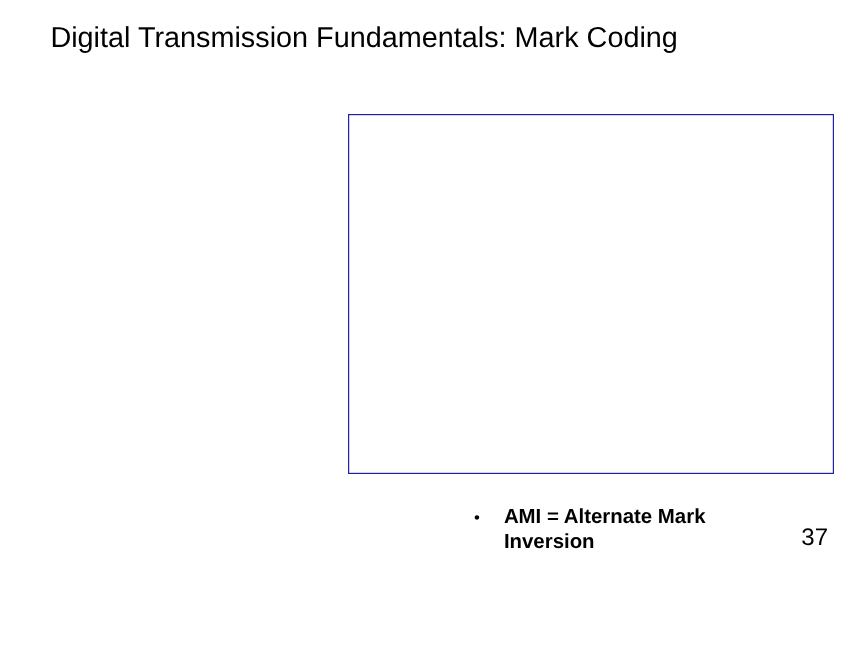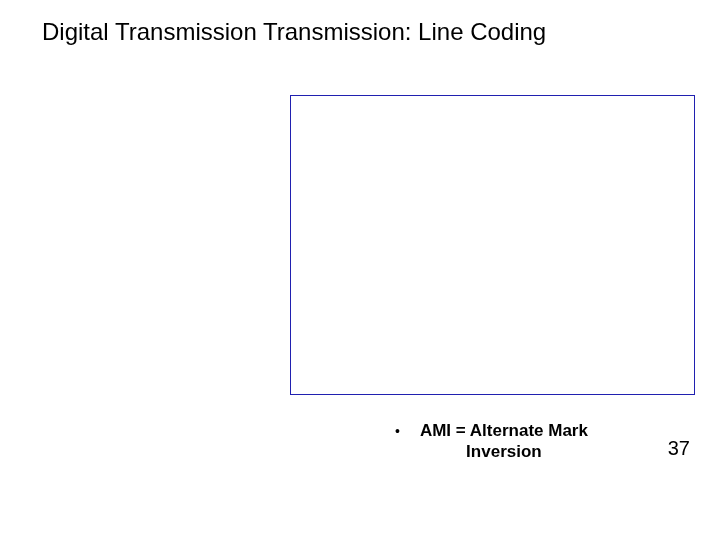--- a/index.html
+++ b/index.html
@@ -45,34 +45,34 @@
       color: #000000;
       padding-right: 20px;
       line-height: 1.3;
       padding-top: 2px;
     }
     .bullet-text {
       font-size: 17px;
       color: #000000;
       font-weight: bold;
       line-height: 1.25;
-      text-align: center;
+      text-align: left;
     }
     .page-number {
       position: absolute;
       bottom: 80px;
       right: 30px;
       font-size: 20px;
       color: #000000;
     }
   </style>
 </head>
 <body>
 
-<div class="slide-title">Digital Transmission Transmission: Line Coding</div>
+<div class="slide-title">Digital Transmission Fundamentals: Mark Coding</div>
 
 <div class="diagram-box"></div>
 
 <div class="bullet-area">
   <span class="bullet-dot">•</span>
   <span class="bullet-text">
     <span>AMI = Alternate Mark</span><br>
     <span>Inversion</span>
   </span>
 </div>

